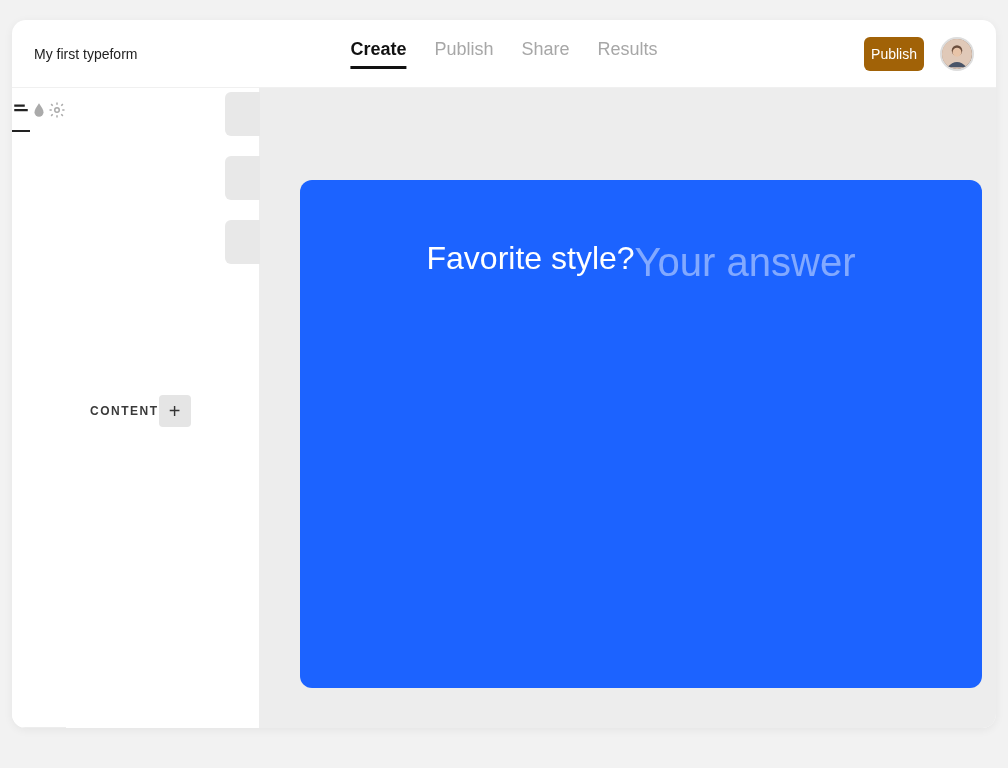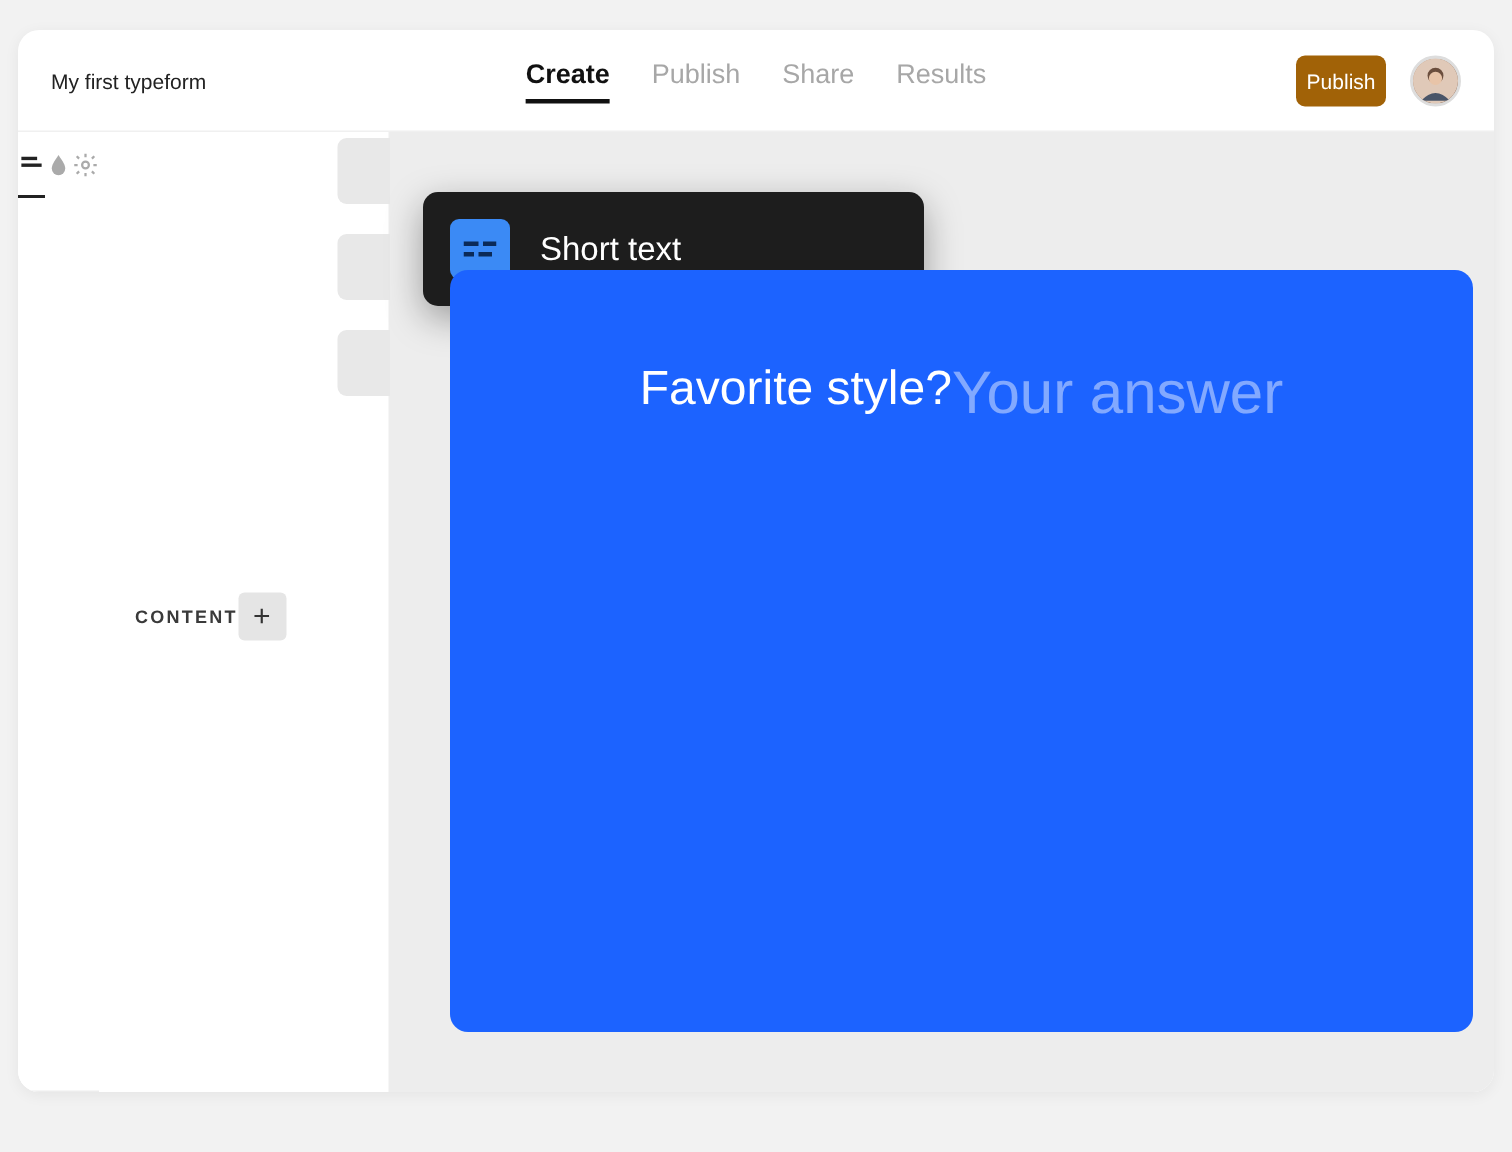--- a/index.html
+++ b/index.html
@@ -115,31 +115,20 @@
           <div class="thumb"></div>
           <div class="lines">
             <div class="line1"></div>
             <div class="line2"></div>
           </div>
         </div>
       </div>
     </div>
 
     <div class="canvas-area">
-      <div class="popover">
-        <div class="popover-icon">
-          <svg width="22" height="14" viewBox="0 0 22 14">
-            <rect x="0" y="2" width="10" height="3" fill="#0b2a57"></rect>
-            <rect x="13" y="2" width="9" height="3" fill="#0b2a57"></rect>
-            <rect x="0" y="9" width="7" height="3" fill="#0b2a57"></rect>
-            <rect x="10" y="9" width="9" height="3" fill="#0b2a57"></rect>
-          </svg>
-        </div>
-        <div class="popover-label">Short text</div>
-      </div>
 
       <div class="form-canvas">
         <div class="question-text">Favorite style?</div>
         <div class="answer-placeholder">Your answer</div>
       </div>
     </div>
   </div>
 </div>
 
 </body></html>

